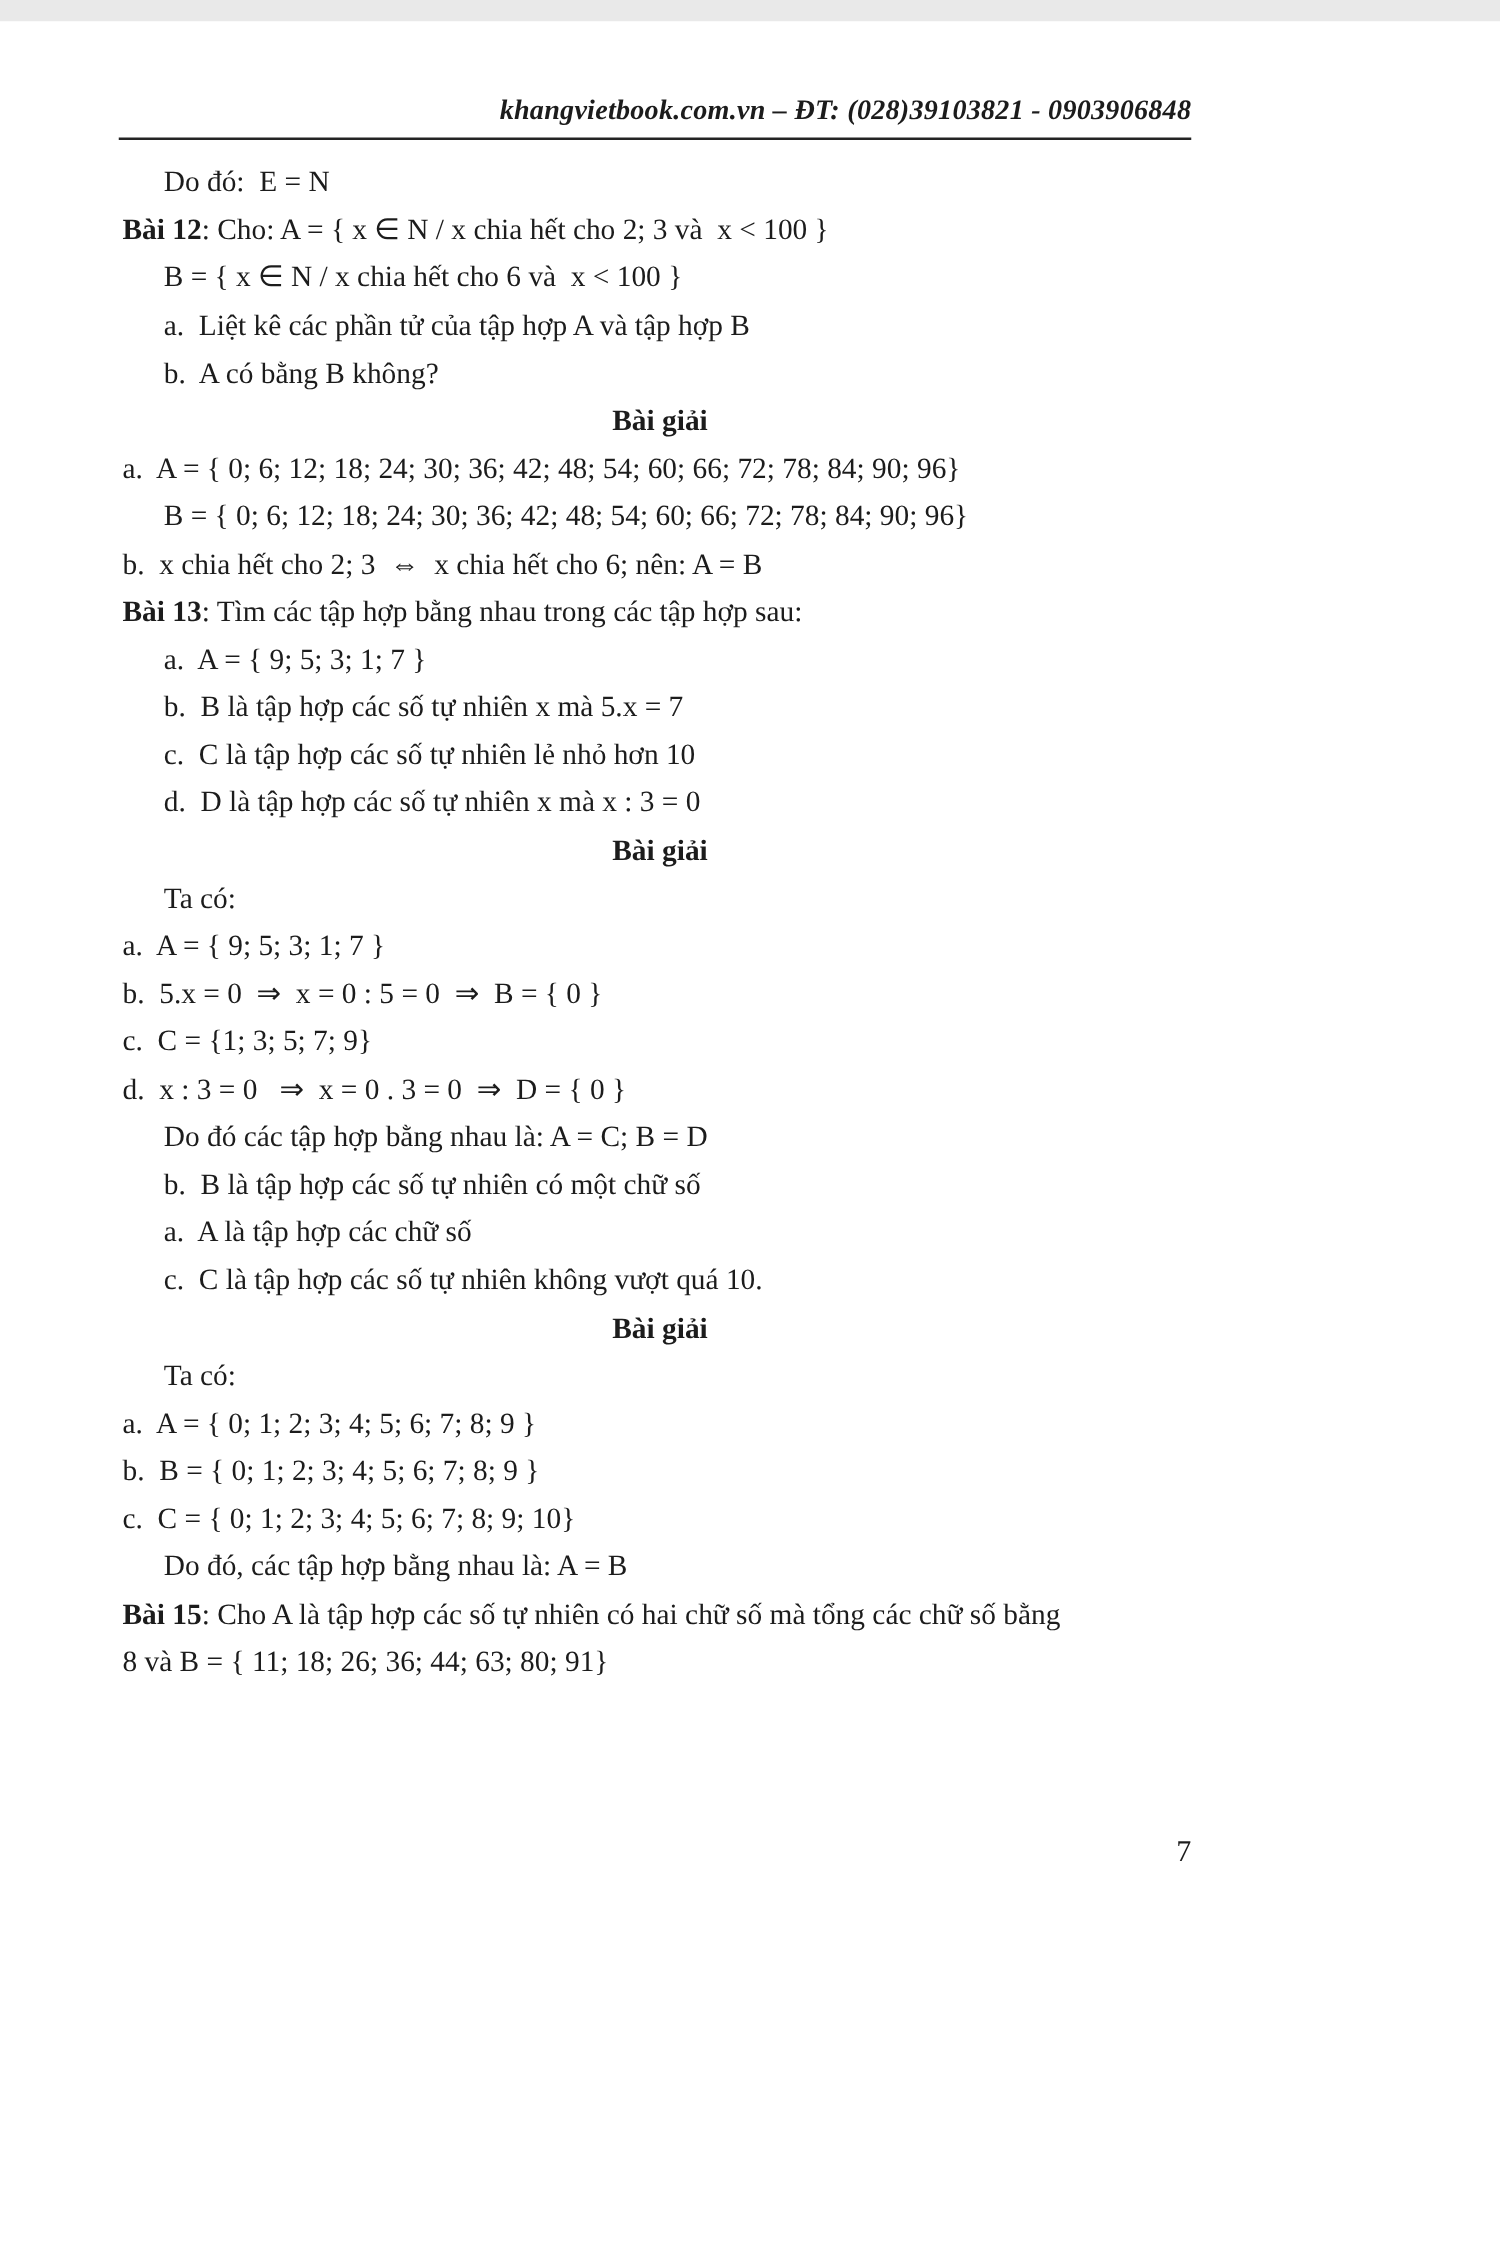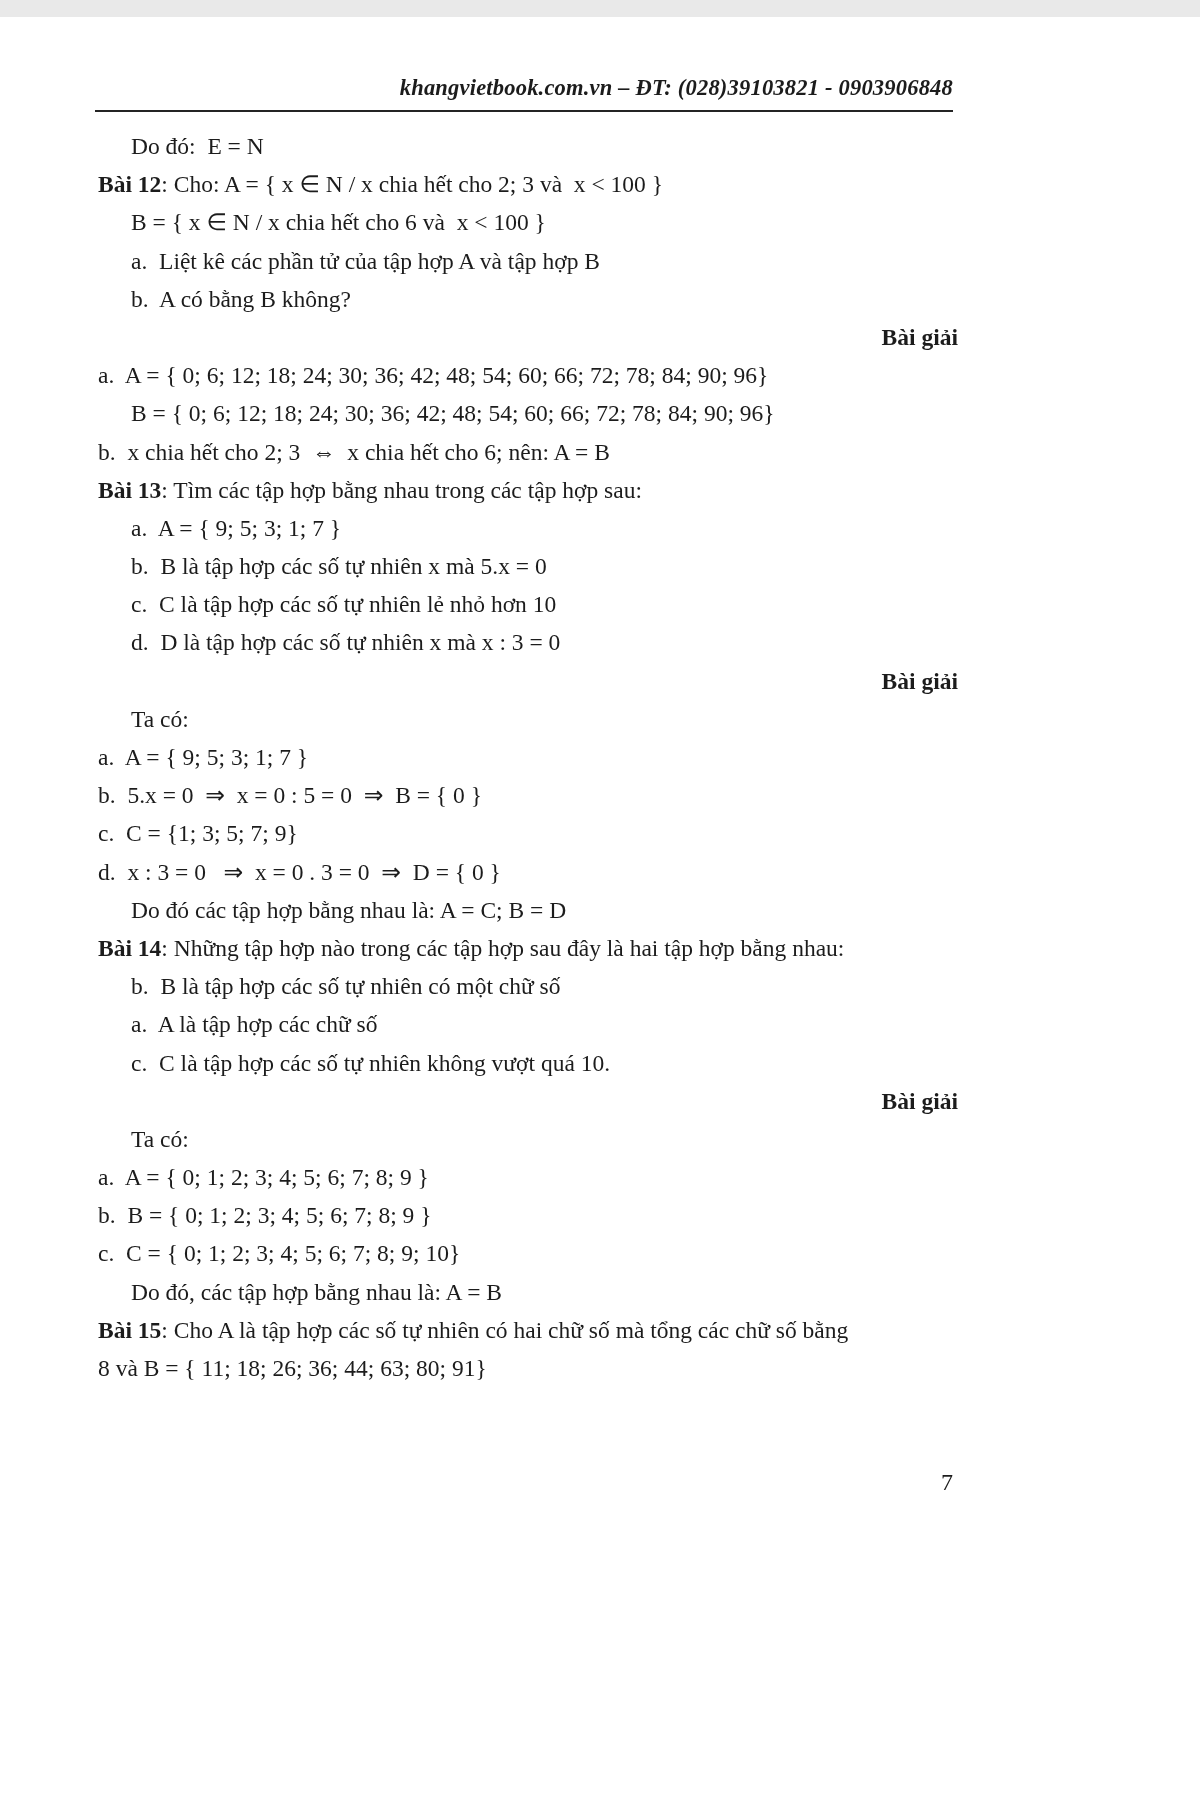--- a/index.html
+++ b/index.html
@@ -38,21 +38,21 @@
     top: 110px;
     left: 98px;
     width: 860px;
     font-size: 23.5px;
   }
   .line {
     white-space: pre;
     line-height: 38.2px;
     height: 38.2px;
   }
-  .line.center { text-align: right; }
+  .line.center { text-align: center; }
   .line.indent-1 { padding-left: 33px; }
   .bold { font-weight: bold; }
   .page-number {
     position: absolute;
     top: 1452px;
     left: 97px;
     width: 856px;
     text-align: right;
     font-size: 24px;
   }
@@ -68,31 +68,30 @@
       <div class="line indent-0"><span class="bold">Bài 12</span><span>: Cho: A = { x ∈ N / x chia hết cho 2; 3 và  x &lt; 100 }</span></div>
       <div class="line indent-1"><span>B = { x ∈ N / x chia hết cho 6 và  x &lt; 100 }</span></div>
       <div class="line indent-1"><span>a.  Liệt kê các phần tử của tập hợp A và tập hợp B</span></div>
       <div class="line indent-1"><span>b.  A có bằng B không?</span></div>
       <div class="line center"><span class="bold">Bài giải</span></div>
       <div class="line indent-0"><span>a.  A = { 0; 6; 12; 18; 24; 30; 36; 42; 48; 54; 60; 66; 72; 78; 84; 90; 96}</span></div>
       <div class="line indent-1"><span>B = { 0; 6; 12; 18; 24; 30; 36; 42; 48; 54; 60; 66; 72; 78; 84; 90; 96}</span></div>
       <div class="line indent-0"><span>b.  x chia hết cho 2; 3  ⇔  x chia hết cho 6; nên: A = B</span></div>
       <div class="line indent-0"><span class="bold">Bài 13</span><span>: Tìm các tập hợp bằng nhau trong các tập hợp sau:</span></div>
       <div class="line indent-1"><span>a.  A = { 9; 5; 3; 1; 7 }</span></div>
-      <div class="line indent-1"><span>b.  B là tập hợp các số tự nhiên x mà 5.x = 0</span></div>
+      <div class="line indent-1"><span>b.  B là tập hợp các số tự nhiên x mà 5.x = 7</span></div>
       <div class="line indent-1"><span>c.  C là tập hợp các số tự nhiên lẻ nhỏ hơn 10</span></div>
       <div class="line indent-1"><span>d.  D là tập hợp các số tự nhiên x mà x : 3 = 0</span></div>
       <div class="line center"><span class="bold">Bài giải</span></div>
       <div class="line indent-1"><span>Ta có:</span></div>
       <div class="line indent-0"><span>a.  A = { 9; 5; 3; 1; 7 }</span></div>
       <div class="line indent-0"><span>b.  5.x = 0  ⇒  x = 0 : 5 = 0  ⇒  B = { 0 }</span></div>
       <div class="line indent-0"><span>c.  C = {1; 3; 5; 7; 9}</span></div>
       <div class="line indent-0"><span>d.  x : 3 = 0   ⇒  x = 0 . 3 = 0  ⇒  D = { 0 }</span></div>
       <div class="line indent-1"><span>Do đó các tập hợp bằng nhau là: A = C; B = D</span></div>
-      <div class="line indent-0"><span class="bold">Bài 14</span><span>: Những tập hợp nào trong các tập hợp sau đây là hai tập hợp bằng nhau:</span></div>
       <div class="line indent-1"><span>b.  B là tập hợp các số tự nhiên có một chữ số</span></div>
       <div class="line indent-1"><span>a.  A là tập hợp các chữ số</span></div>
       <div class="line indent-1"><span>c.  C là tập hợp các số tự nhiên không vượt quá 10.</span></div>
       <div class="line center"><span class="bold">Bài giải</span></div>
       <div class="line indent-1"><span>Ta có:</span></div>
       <div class="line indent-0"><span>a.  A = { 0; 1; 2; 3; 4; 5; 6; 7; 8; 9 }</span></div>
       <div class="line indent-0"><span>b.  B = { 0; 1; 2; 3; 4; 5; 6; 7; 8; 9 }</span></div>
       <div class="line indent-0"><span>c.  C = { 0; 1; 2; 3; 4; 5; 6; 7; 8; 9; 10}</span></div>
       <div class="line indent-1"><span>Do đó, các tập hợp bằng nhau là: A = B</span></div>
       <div class="line indent-0"><span class="bold">Bài 15</span><span>: Cho A là tập hợp các số tự nhiên có hai chữ số mà tổng các chữ số bằng</span></div>

